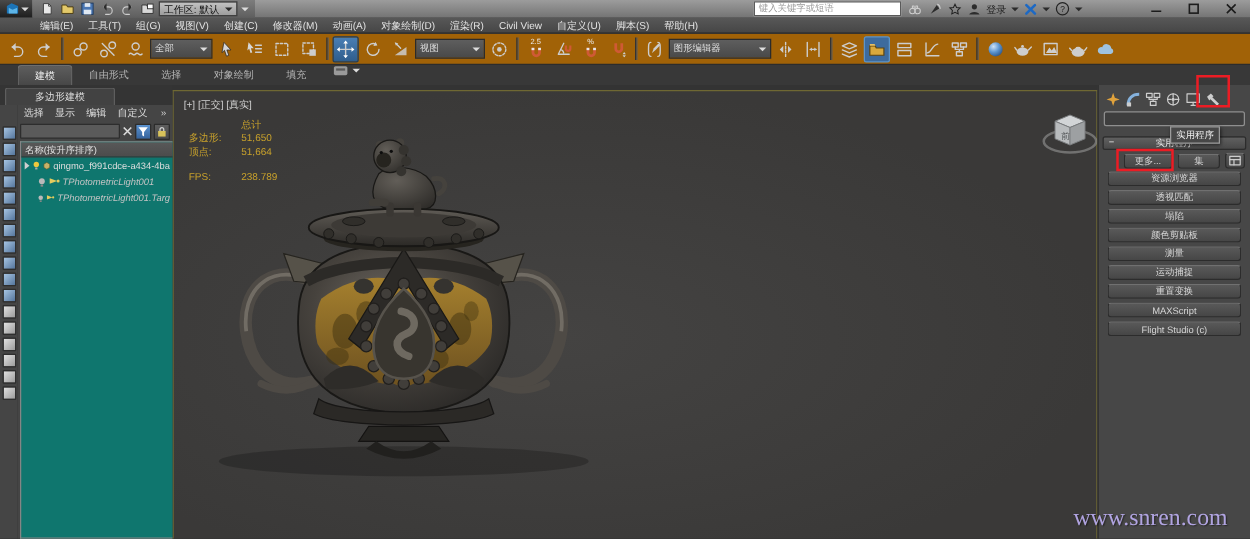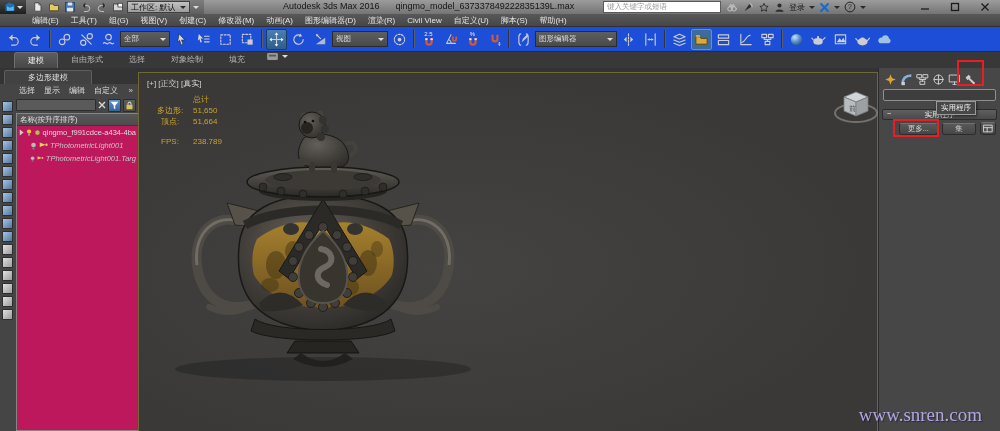--- a/index.html
+++ b/index.html
@@ -17,21 +17,21 @@
 .caret.lt{border-top-color:#dcdcdc}
 .title-text{position:absolute;left:283px;top:1px;font-size:9px;color:#161616;white-space:nowrap;display:flex;gap:16px}
 .searchbox{position:absolute;left:603px;top:1px;width:118px;height:12px;background:#fff;border:1px solid #5a5a5a;display:flex;align-items:center;padding:0 3px;font-size:7.5px;color:#9a9a9a}
 .tb-right{position:absolute;left:726px;top:0;height:14px;display:flex;align-items:center;gap:4px;font-size:8px;color:#1c1c1c}
 .winbtns{position:absolute;right:0;top:0;height:14px;display:flex}
 .winbtn{width:30px;height:14px;display:flex;align-items:center;justify-content:center}
 
 .menubar{position:absolute;top:14px;left:0;right:0;height:13px;background:linear-gradient(#585858,#464646);border-bottom:1px solid #303030;display:flex;align-items:center;padding-left:26px;font-size:8px;color:#e3e3e3;z-index:9}
 .mitem{padding:0 6px;white-space:nowrap}
 
-.toolbar{position:absolute;top:27px;left:0;right:0;height:25px;background:#1d4ed8;border-bottom:1px solid #2c2c2c;display:flex;align-items:center;padding-left:3px;gap:1px;z-index:8}
+.toolbar{position:absolute;top:27px;left:0;right:0;height:25px;background:#a16207;border-bottom:1px solid #2c2c2c;display:flex;align-items:center;padding-left:3px;gap:1px;z-index:8}
 .tbtn{width:21px;height:21px;display:flex;align-items:center;justify-content:center;border-radius:2px;flex:none}
 .tbtn.active{background:linear-gradient(#4a7fb5,#2f5d8c);border:1px solid #1d3d5e}
 .tsep{width:2px;height:18px;border-left:1px solid #333;border-right:1px solid #5c5c5c;margin:0 2px;flex:none}
 .tdd{height:16px;background:linear-gradient(#5e5e5e,#494949);border:1px solid #2b2b2b;font-size:7.5px;color:#ddd;display:flex;align-items:center;justify-content:space-between;padding:0 3px;flex:none}
 .snaptxt{font-size:6px;color:#eee;line-height:5px;text-align:center}
 
 .ribbontabs{position:absolute;top:52px;left:0;right:0;height:16px;background:#383838;display:flex;align-items:flex-start;padding-left:14px;font-size:8px;color:#b5b5b5;z-index:7}
 .rtab{padding:2px 13px 2px;white-space:nowrap}
 .rtab.active{background:linear-gradient(#5d5d5d,#474747);border:1px solid #6e6e6e;border-bottom:none;border-radius:3px 3px 0 0;color:#f0f0f0}
 .rico{display:flex;align-items:center;gap:3px;padding:0 8px 3px}
@@ -42,30 +42,30 @@
 .sico{width:11px;height:11px;border-radius:1px;border:1px solid #2e2e2e;flex:none}
 .sico.blue{background:linear-gradient(135deg,#a8c6e4,#54759c)}
 .sico.gray{background:linear-gradient(135deg,#e2e2e2,#9b9b9b)}
 .explorer{position:absolute;top:84px;left:14px;width:124px;bottom:0;background:#454545;z-index:6}
 .exp-menu{height:13px;display:flex;align-items:center;gap:9px;padding:0 5px;font-size:8px;color:#dedede}
 .exp-menu .ovf{margin-left:auto;color:#cfcfcf}
 .exp-search{height:16px;display:flex;align-items:center;gap:2px;padding:0 2px}
 .exp-input{flex:1;height:12px;background:#5a5a5a;border:1px solid #2d2d2d;border-radius:1px}
 .exp-sq{width:13px;height:13px;display:flex;align-items:center;justify-content:center;border:1px solid #2d2d2d;border-radius:1px;background:linear-gradient(#5d5d5d,#4a4a4a);flex:none}
 .exp-sq.on{background:linear-gradient(#5b93d0,#35639c)}
-.exp-list{position:absolute;top:29px;left:2px;right:0;bottom:0;background:#be185d;border:1px solid #858585;border-right:none}
+.exp-list{position:absolute;top:29px;left:2px;right:0;bottom:0;background:#0f766e;border:1px solid #858585;border-right:none}
 .exp-hdr{height:12px;background:linear-gradient(#585858,#4c4c4c);border-bottom:1px solid #373737;font-size:7.5px;color:#e2e2e2;display:flex;align-items:center;padding:0 3px;white-space:nowrap;overflow:hidden}
 .exp-row{height:13px;display:flex;align-items:center;gap:2px;padding:0 2px;font-size:7.5px;color:#dedede;white-space:nowrap;overflow:hidden}
 .exp-row.lite{font-style:italic;color:#c4c4c4;padding-left:13px}
 
 .viewport{position:absolute;top:72px;left:138px;width:740px;bottom:0;background:radial-gradient(ellipse at 42% 55%,#444342,#3a3938 72%);border:1px solid #6f6833;border-bottom:none;z-index:5}
 .vp-label{position:absolute;left:8px;top:5px;font-size:8px;color:#d2d2d2;white-space:nowrap}
 .vp-stats{position:absolute;left:12px;top:21px;font-size:8px;color:#c9a22b;line-height:11px}
 .vp-stats .r{display:flex}
-.vp-stats .l{width:38px;text-align:center;margin-right:4px}
+.vp-stats .l{width:38px;text-align:left;margin-right:4px}
 .vp-stats .tot{padding-left:42px}
 .vp-stats .gap{height:9px}
 .model{position:absolute;left:24px;top:34px;width:320px;height:280px}
 .vcube{position:absolute;right:-4px;top:8px;width:50px;height:50px}
 
 .cmdpanel{position:absolute;top:68px;left:878px;right:0;bottom:0;background:#474747;border-left:1px solid #2c2c2c;z-index:6}
 .cp-tabs{display:flex;align-items:center;gap:2px;margin:3px 2px 0 4px;height:16px}
 .cp-tab{width:14px;height:15px;display:flex;align-items:center;justify-content:center;flex:none}
 .cp-field{margin:2px 4px 0;height:12px;background:#3e3e3e;border:1px solid #8f8f8f;border-radius:2px}
 .cp-rollout{margin:8px 3px 0;height:11px;background:linear-gradient(#606060,#494949);border:1px solid #2c2c2c;border-radius:2px;display:flex;align-items:center;justify-content:center;font-size:7.5px;color:#ececec;position:relative}
@@ -131,24 +131,20 @@
           <path d="M2 4h5l1 2h6v7H2z" fill="#d8d8d8" stroke="#333"></path>
           <rect x="8" y="3" width="6" height="5" fill="#fff" stroke="#333"></rect>
         </svg>
       </span>
     <div class="ws-dd">
       <span>工作区: 默认</span>
       <span class="caret"></span>
     </div>
     <span class="caret lt"></span>
   </div>
-  <div class="title-text">
-    <span>Autodesk 3ds Max 2016</span>
-    <span>qingmo_model_637337849222835139L.max</span>
-  </div>
   <div class="searchbox">
     <span>键入关键字或短语</span>
   </div>
   <div class="tb-right">
     <span>
         <svg width="12" height="11" viewBox="0 0 16 16">
           <circle cx="5" cy="10" r="3.2" class="s" stroke="#222"></circle>
           <circle cx="11" cy="10" r="3.2" class="s" stroke="#222"></circle>
           <path class="s" stroke="#222" d="M5 7V4h2v3m2 0V4h2v3"></path>
         </svg>
@@ -206,21 +202,21 @@
 </div>
 
 <div class="menubar">
   <span class="mitem">编辑(E)</span>
   <span class="mitem">工具(T)</span>
   <span class="mitem">组(G)</span>
   <span class="mitem">视图(V)</span>
   <span class="mitem">创建(C)</span>
   <span class="mitem">修改器(M)</span>
   <span class="mitem">动画(A)</span>
-  <span class="mitem">图形编辑器(D)</span>
+  <span class="mitem">对象绘制(D)</span>
   <span class="mitem">渲染(R)</span>
   <span class="mitem">Civil View</span>
   <span class="mitem">自定义(U)</span>
   <span class="mitem">脚本(S)</span>
   <span class="mitem">帮助(H)</span>
 </div>
 
 <div class="toolbar">
   <span class="tbtn">
       <svg width="15" height="15" viewBox="0 0 16 16">
@@ -733,18 +729,29 @@
   <div class="cp-btnrow">
     <span class="cpbtn w1">更多...</span>
     <span class="cpbtn w2">集</span>
     <span class="cpbtn sq">
         <svg width="10" height="9" viewBox="0 0 12 10">
           <rect x="1" y="1" width="10" height="8" class="s" stroke-width="1"></rect>
           <path class="s" stroke-width="1" d="M1 4h10M5 4v5"></path>
         </svg>
       </span>
   </div>
+  <div class="cp-utils">
+    <span class="cpbtn">资源浏览器</span>
+    <span class="cpbtn">透视匹配</span>
+    <span class="cpbtn">塌陷</span>
+    <span class="cpbtn">颜色剪贴板</span>
+    <span class="cpbtn">测量</span>
+    <span class="cpbtn">运动捕捉</span>
+    <span class="cpbtn">重置变换</span>
+    <span class="cpbtn">MAXScript</span>
+    <span class="cpbtn">Flight Studio (c)</span>
+  </div>
 </div>
 
 <div class="cp-tooltip">实用程序</div>
 <div class="anno a1"></div>
 <div class="anno a2"></div>
 <div class="watermark">www.snren.com</div>
 
 </body></html>

